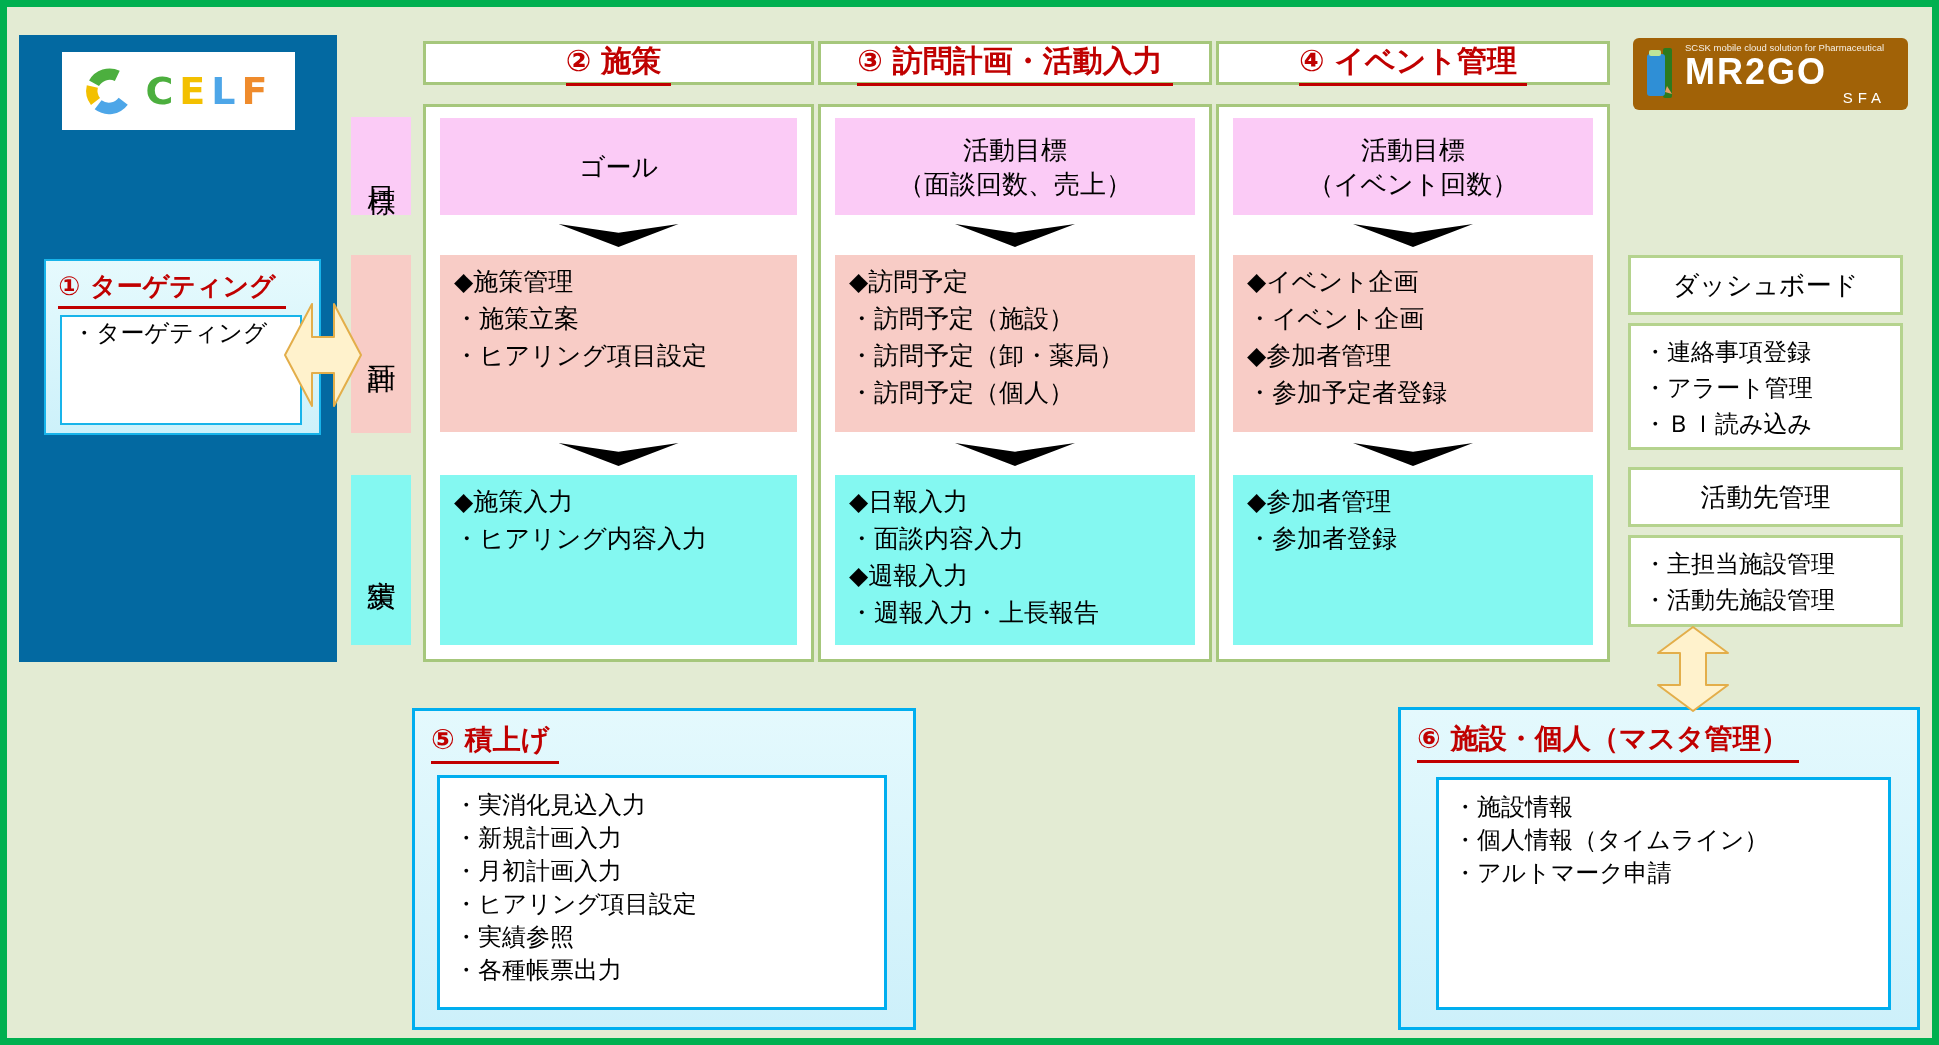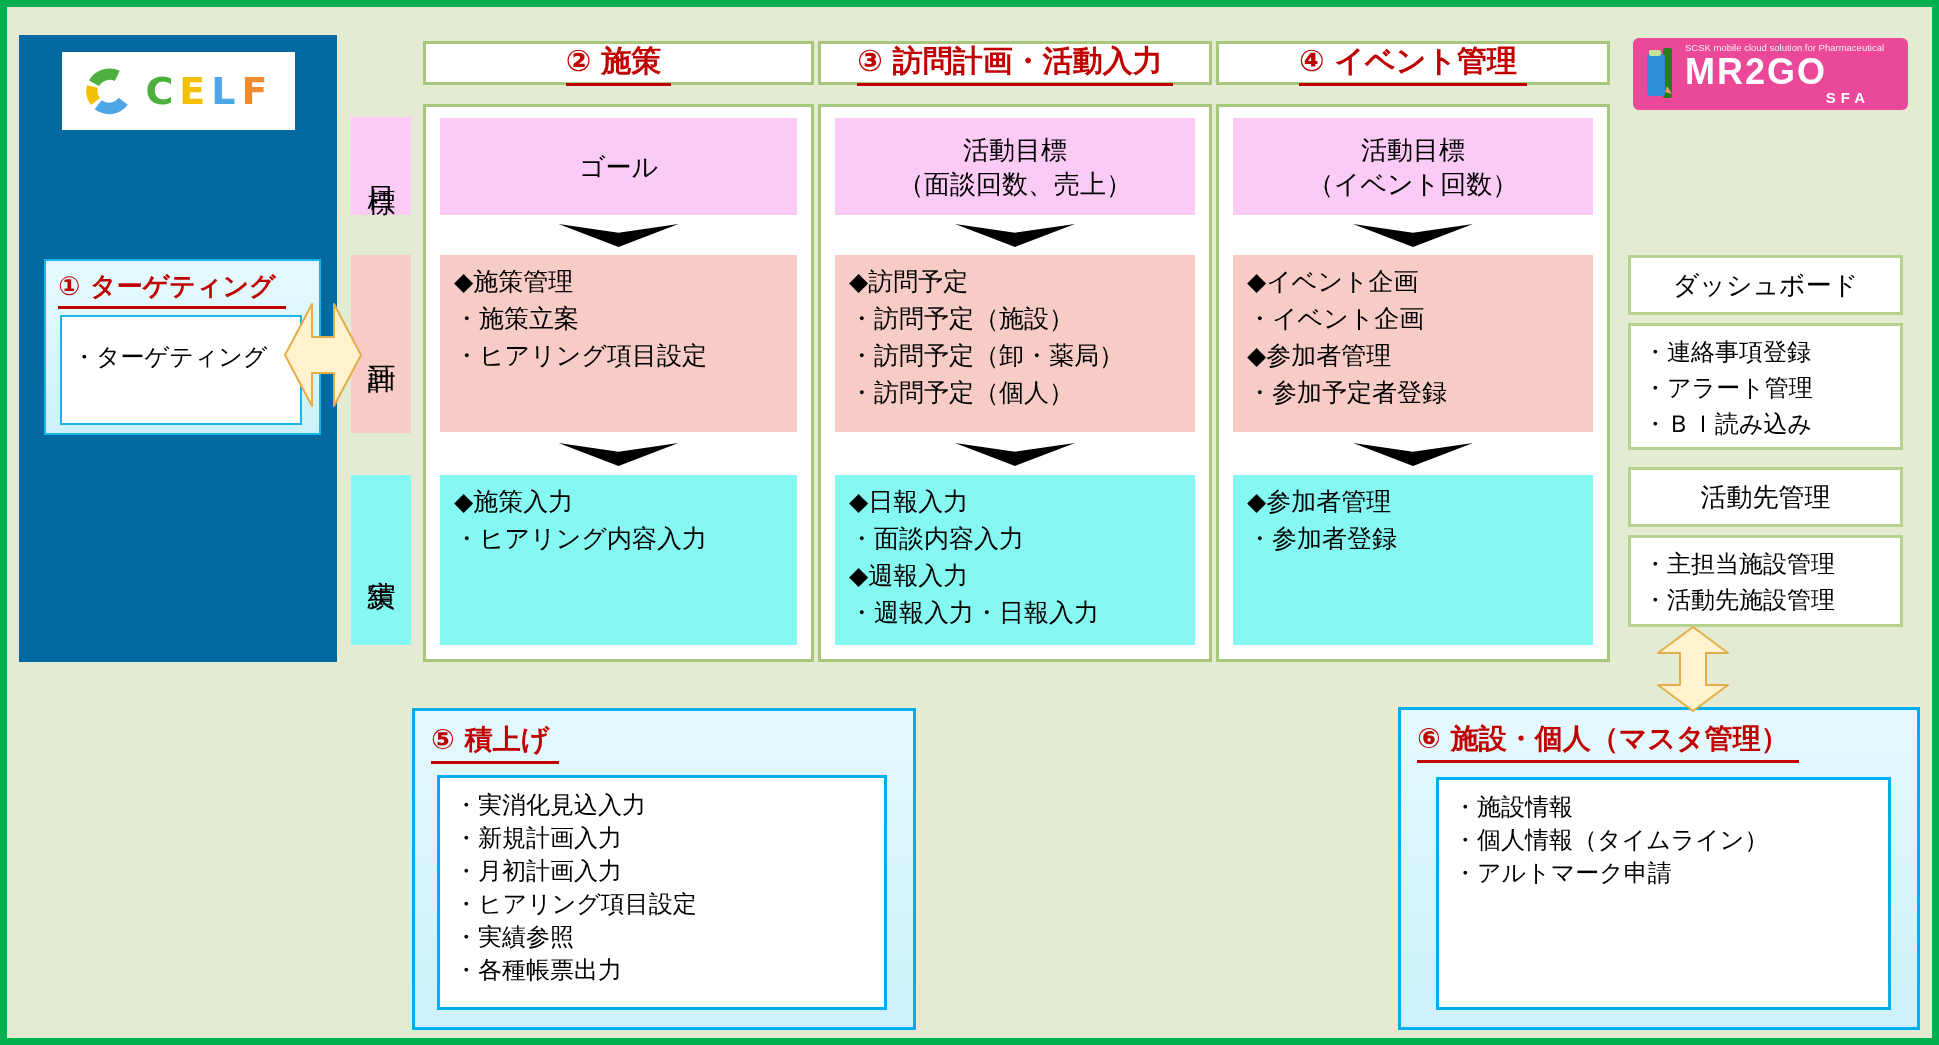--- a/index.html
+++ b/index.html
@@ -12,21 +12,21 @@
   .abs{position:absolute;}
 
   
   .blue-panel{left:19px;top:35px;width:318px;height:627px;background:#0369a1;}
   .celf-box{left:62px;top:52px;width:233px;height:78px;background:#fff;display:flex;align-items:center;justify-content:center;gap:10px;}
   .celf-letters span{font-weight:bold;font-size:38px;letter-spacing:6px;font-family:"DejaVu Sans",sans-serif;}
 
   .target-box{left:44px;top:259px;width:277px;height:176px;background:linear-gradient(180deg,#e6fafd,#cdf1fa);border:2px solid #18b4ea;box-sizing:border-box;}
   .red-title{display:inline-block;font-weight:bold;color:#c00000;border-bottom:3px solid #c00000;padding:0 10px 2px 0;white-space:nowrap;}
   .target-title{margin:8px 0 0 12px;font-size:26px;}
-  .target-inner{position:absolute;left:14px;top:54px;width:242px;height:110px;background:#fff;border:2px solid #18b4ea;box-sizing:border-box;font-size:24px;padding:24px 0 0 10px;}
+  .target-inner{position:absolute;left:14px;top:54px;width:242px;height:110px;background:#fff;border:2px solid #18b4ea;box-sizing:border-box;font-size:24px;padding:0 0 0 10px;}
 
   
   .sync-arrow{left:284px;top:302px;width:78px;height:106px;z-index:10;}
   .v-arrow{left:1657px;top:626px;width:72px;height:86px;z-index:10;}
 
   
   .row-label{left:351px;width:60px;display:flex;align-items:center;justify-content:center;font-size:28px;line-height:32px;}
   .row-label .vtxt{writing-mode:vertical-rl;text-orientation:upright;letter-spacing:2px;}
   .lbl-goal{top:117px;height:98px;background:#fbcbf6;}
   .lbl-plan{top:255px;height:178px;background:#f8ccc6;}
@@ -41,25 +41,25 @@
   .c4h{left:1216px;width:394px;} .c4b{left:1216px;width:394px;}
   .num{margin-right:10px;}
 
   .goal-box{position:absolute;left:14px;right:14px;top:11px;height:97px;background:#fbcbf6;display:flex;flex-direction:column;align-items:center;justify-content:center;font-size:26px;line-height:34px;}
   .plan-box{position:absolute;left:14px;right:14px;top:148px;height:177px;background:#f8ccc6;font-size:25px;line-height:37px;padding:8px 0 15px 14px;box-sizing:border-box;}
   .result-box{position:absolute;left:14px;right:14px;top:368px;height:170px;background:#84f8f1;font-size:25px;line-height:37px;padding:8px 0 0 14px;box-sizing:border-box;}
   .chev{position:absolute;left:50%;transform:translateX(-50%);width:120px;height:23px;background:#000;clip-path:polygon(0 0,50% 38%,100% 0,50% 100%);}
   .chev1{top:117px;} .chev2{top:336px;}
 
   
-  .brand{left:1633px;top:38px;width:275px;height:72px;background:#ec4899;border-radius:6px;display:flex;align-items:center;padding:4px 10px;box-sizing:border-box;gap:8px;}
+  .brand{left:1633px;top:38px;width:275px;height:72px;background:#a16207;border-radius:6px;display:flex;align-items:center;padding:4px 10px;box-sizing:border-box;gap:8px;}
   .brand-text{flex:1;color:#fff;line-height:1;}
   .brand-tagline{font-size:9.5px;opacity:.9;margin-bottom:2px;white-space:nowrap;}
   .brand-name{font-size:36px;font-weight:bold;letter-spacing:2px;}
-  .brand-sub{font-size:15px;font-weight:bold;letter-spacing:5px;text-align:right;margin-right:28px;}
+  .brand-sub{font-size:15px;font-weight:normal;letter-spacing:5px;text-align:right;margin-right:12px;}
 
   
   .side-header{left:1628px;width:275px;height:60px;background:#fff;border:3px solid #b5d38e;box-sizing:border-box;display:flex;align-items:center;justify-content:center;font-size:26px;}
   .side-list{left:1628px;width:275px;background:#fff;border:3px solid #b5d38e;box-sizing:border-box;font-size:24px;line-height:36px;padding:8px 0 0 12px;}
   .dash-h{top:255px;} .dash-l{top:323px;height:127px;}
   .act-h{top:467px;} .act-l{top:535px;height:92px;}
 
   
   .cyan-big{background:linear-gradient(180deg,#e4f9fd,#cdf0fa);border:3px solid #00aeef;box-sizing:border-box;}
   .box5{left:412px;top:708px;width:504px;height:322px;}
@@ -143,21 +143,21 @@
       <div>◆訪問予定</div>
       <div>・訪問予定（施設）</div>
       <div>・訪問予定（卸・薬局）</div>
       <div>・訪問予定（個人）</div>
     </div>
     <div class="chev chev2"></div>
     <div class="result-box">
       <div>◆日報入力</div>
       <div>・面談内容入力</div>
       <div>◆週報入力</div>
-      <div>・週報入力・日報入力</div>
+      <div>・週報入力・上長報告</div>
     </div>
   </div>
 
   <div class="abs col-header c4h">
     <div class="red-title"><span class="num">④</span><span>イベント管理</span></div>
   </div>
   <div class="abs col-body c4b">
     <div class="goal-box">
       <div>活動目標</div>
       <div>（イベント回数）</div>

